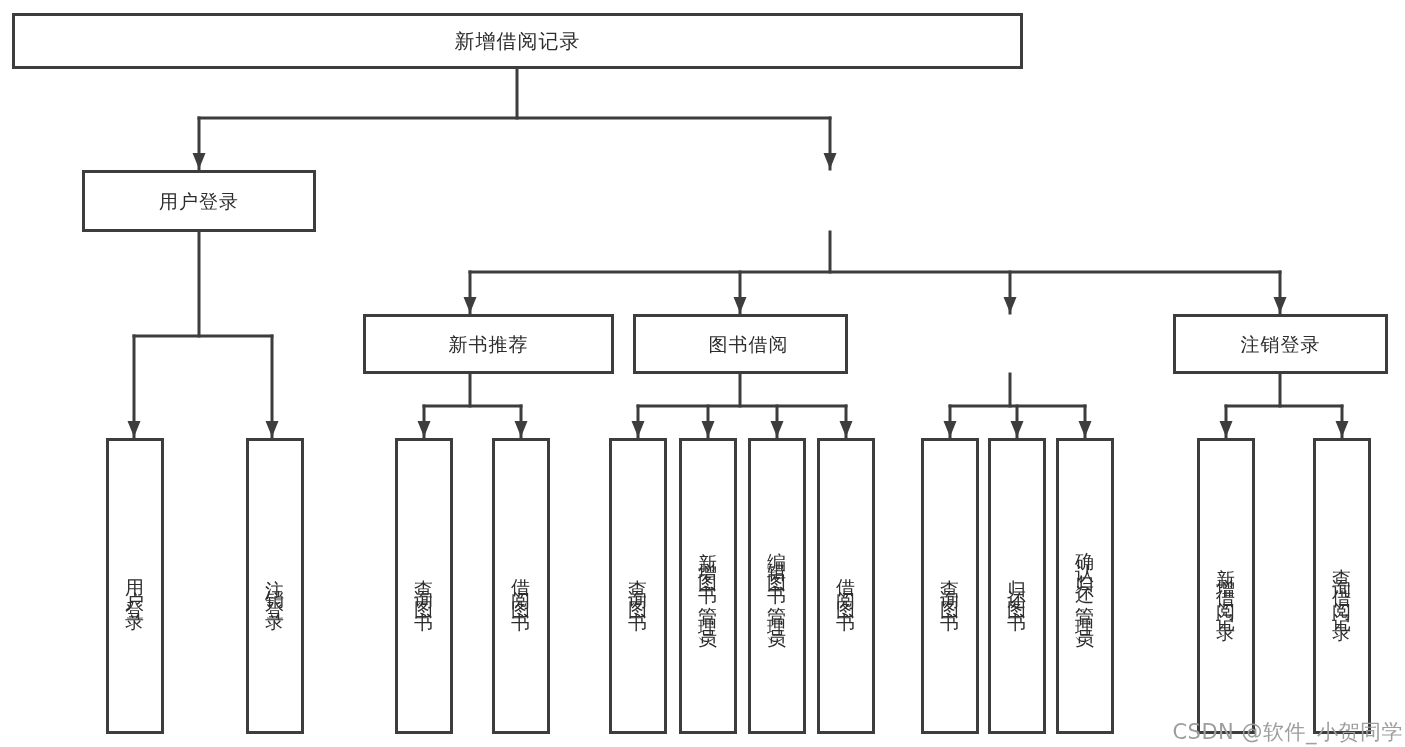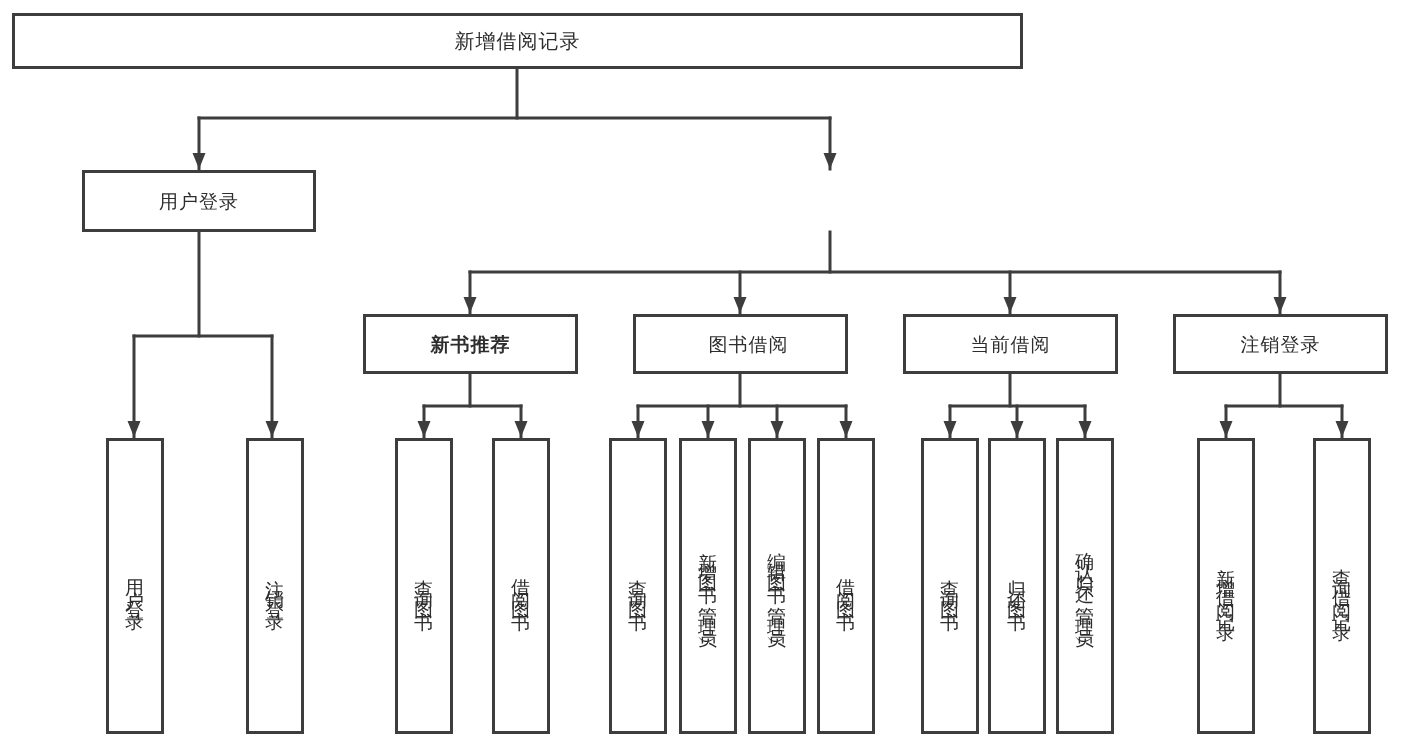--- a/index.html
+++ b/index.html
@@ -106,37 +106,37 @@
     <line x1="1280" y1="374" x2="1280" y2="406"></line>
     <line x1="1226" y1="406" x2="1342" y2="406"></line>
     <line x1="1226" y1="406" x2="1226" y2="437" marker-end="url(#arrow)"></line>
     <line x1="1342" y1="406" x2="1342" y2="437" marker-end="url(#arrow)"></line>
   </svg>
 
   <div class="box hbox root-box" style="left:12px;top:13px;width:1011px;height:56px;">新增借阅记录</div>
 
   <div class="box hbox" style="left:82px;top:170px;width:234px;height:62px;">用户登录</div>
 
-  <div class="box hbox" style="left:363px;top:314px;width:215px;height:60px;font-weight:bold;">新书推荐</div>
+  <div class="box hbox" style="left:363px;top:314px;width:251px;height:60px;">新书推荐</div>
   <div class="box hbox" style="left:633px;top:314px;width:215px;height:60px;padding-left:16px;">图书借阅</div>
-  <div class="box hbox" style="left:903px;top:314px;width:215px;height:60px;">当前借阅</div>
   <div class="box hbox" style="left:1173px;top:314px;width:215px;height:60px;">注销登录</div>
 
   <div class="box vbox" style="left:106px;top:438px;width:58px;height:296px;">用户登录</div>
   <div class="box vbox" style="left:246px;top:438px;width:58px;height:296px;">注销登录</div>
 
   <div class="box vbox" style="left:395px;top:438px;width:58px;height:296px;">查询图书</div>
   <div class="box vbox" style="left:492px;top:438px;width:58px;height:296px;">借阅图书</div>
 
   <div class="box vbox" style="left:609px;top:438px;width:58px;height:296px;">查询图书</div>
   <div class="box vbox" style="left:679px;top:438px;width:58px;height:296px;">新增图书（管理员）</div>
   <div class="box vbox" style="left:748px;top:438px;width:58px;height:296px;">编辑图书（管理员）</div>
   <div class="box vbox" style="left:817px;top:438px;width:58px;height:296px;">借阅图书</div>
 
   <div class="box vbox" style="left:921px;top:438px;width:58px;height:296px;">查询图书</div>
   <div class="box vbox" style="left:988px;top:438px;width:58px;height:296px;">归还图书</div>
   <div class="box vbox" style="left:1056px;top:438px;width:58px;height:296px;">确认归还（管理员）</div>
 
   <div class="box vbox" style="left:1197px;top:438px;width:58px;height:296px;">新增借阅记录</div>
   <div class="box vbox" style="left:1313px;top:438px;width:58px;height:296px;">查询借阅记录</div>
 
+  <div class="watermark">CSDN @软件_小贺同学</div>
 
 </div>
 
 </body></html>

